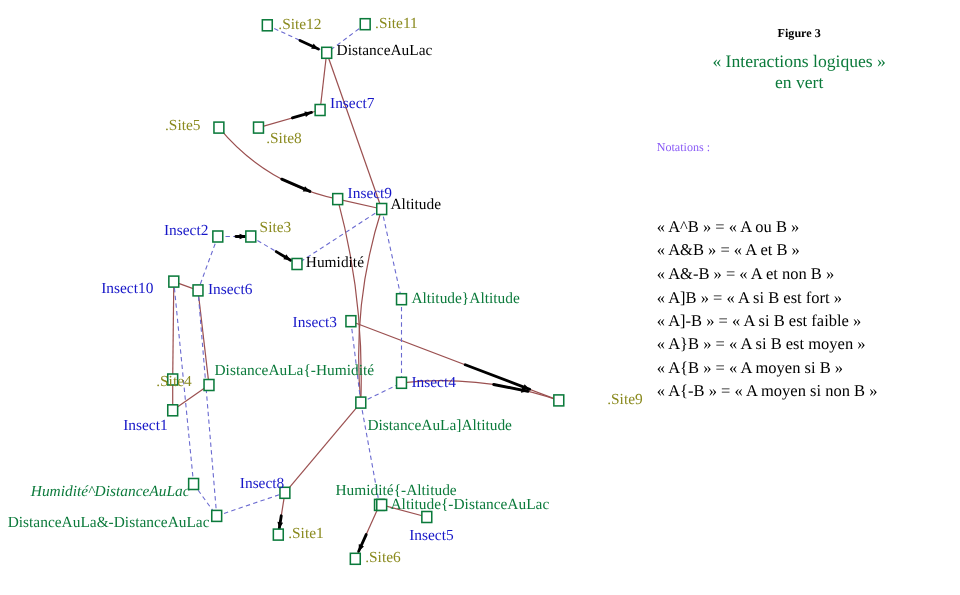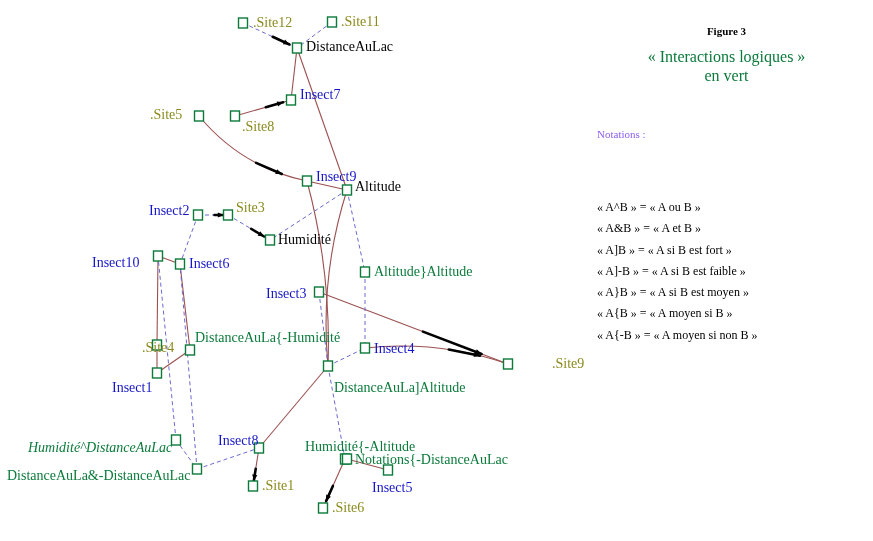--- a/index.html
+++ b/index.html
@@ -66,21 +66,21 @@
     position: absolute;
     left: 17px;
     top: 128px;
     font-size: 11px;
     color: #8b5cf6;
   }
   .notations-list {
     position: absolute;
     left: 17px;
     top: 197px;
-    font-size: 12px;
+    font-size: 15px;
     line-height: 21.3px;
     color: #000000;
   }
   .notations-list div { white-space: nowrap; }
 </style>
 </head>
 <body>
 
 <div id="page">
 
@@ -190,37 +190,38 @@
       <div class="nodelabel lbl-insect" style="left: 266px; top: 287px;">Insect3</div>
       <div class="nodelabel lbl-site" style="left: 110px; top: 341px; margin-left: 32px;">.Site4</div>
       <div class="nodelabel lbl-logic" style="left: 195px; top: 331px;">DistanceAuLa{-Humidité</div>
       <div class="nodelabel lbl-insect" style="left: 374px; top: 342px;">Insect4</div>
       <div class="nodelabel lbl-insect" style="left: 112px; top: 381px;">Insect1</div>
       <div class="nodelabel lbl-site" style="left: 527px; top: 357px; margin-left: 25px;">.Site9</div>
       <div class="nodelabel lbl-logic" style="left: 334px; top: 381px;">DistanceAuLa]Altitude</div>
       <div class="nodelabel lbl-logic" style="left: 28px; top: 441px; font-style: italic;">Humidité^DistanceAuLac</div>
       <div class="nodelabel lbl-insect" style="left: 218px; top: 434px;">Insect8</div>
       <div class="nodelabel lbl-logic" style="left: 305px; top: 440px;">Humidité{-Altitude</div>
-      <div class="nodelabel lbl-logic" style="left: 355px; top: 453px;">Notations{-DistanceAuLac</div>
+      <div class="nodelabel lbl-logic" style="left: 355px; top: 453px;">Altitude{-DistanceAuLac</div>
       <div class="nodelabel lbl-logic" style="left: 7px; top: 469px;">DistanceAuLa&amp;-DistanceAuLac</div>
       <div class="nodelabel lbl-insect" style="left: 372px; top: 481px;">Insect5</div>
       <div class="nodelabel lbl-site" style="left: 262px; top: 479px;">.Site1</div>
       <div class="nodelabel lbl-site" style="left: 332px; top: 501px;">.Site6</div>
     </div>
 
   <div id="legend">
     <div class="fig-title">Figure 3</div>
     <div class="fig-sub">
       <div>« Interactions logiques »</div>
       <div>en vert</div>
     </div>
     <div class="notations-title">Notations :</div>
     <div class="notations-list" id="notations-list">
         <div>« A^B » = « A ou B »</div>
         <div>« A&amp;B » = « A et B »</div>
+        <div>« A&amp;-B » = « A et non B »</div>
         <div>« A]B » = « A si B est fort »</div>
         <div>« A]-B » = « A si B est faible »</div>
         <div>« A}B » = «  A si B est moyen »</div>
         <div>« A{B » = «  A moyen si B »</div>
         <div>« A{-B » = « A moyen si non B »</div>
       </div>
   </div>
 
 </div>
 

